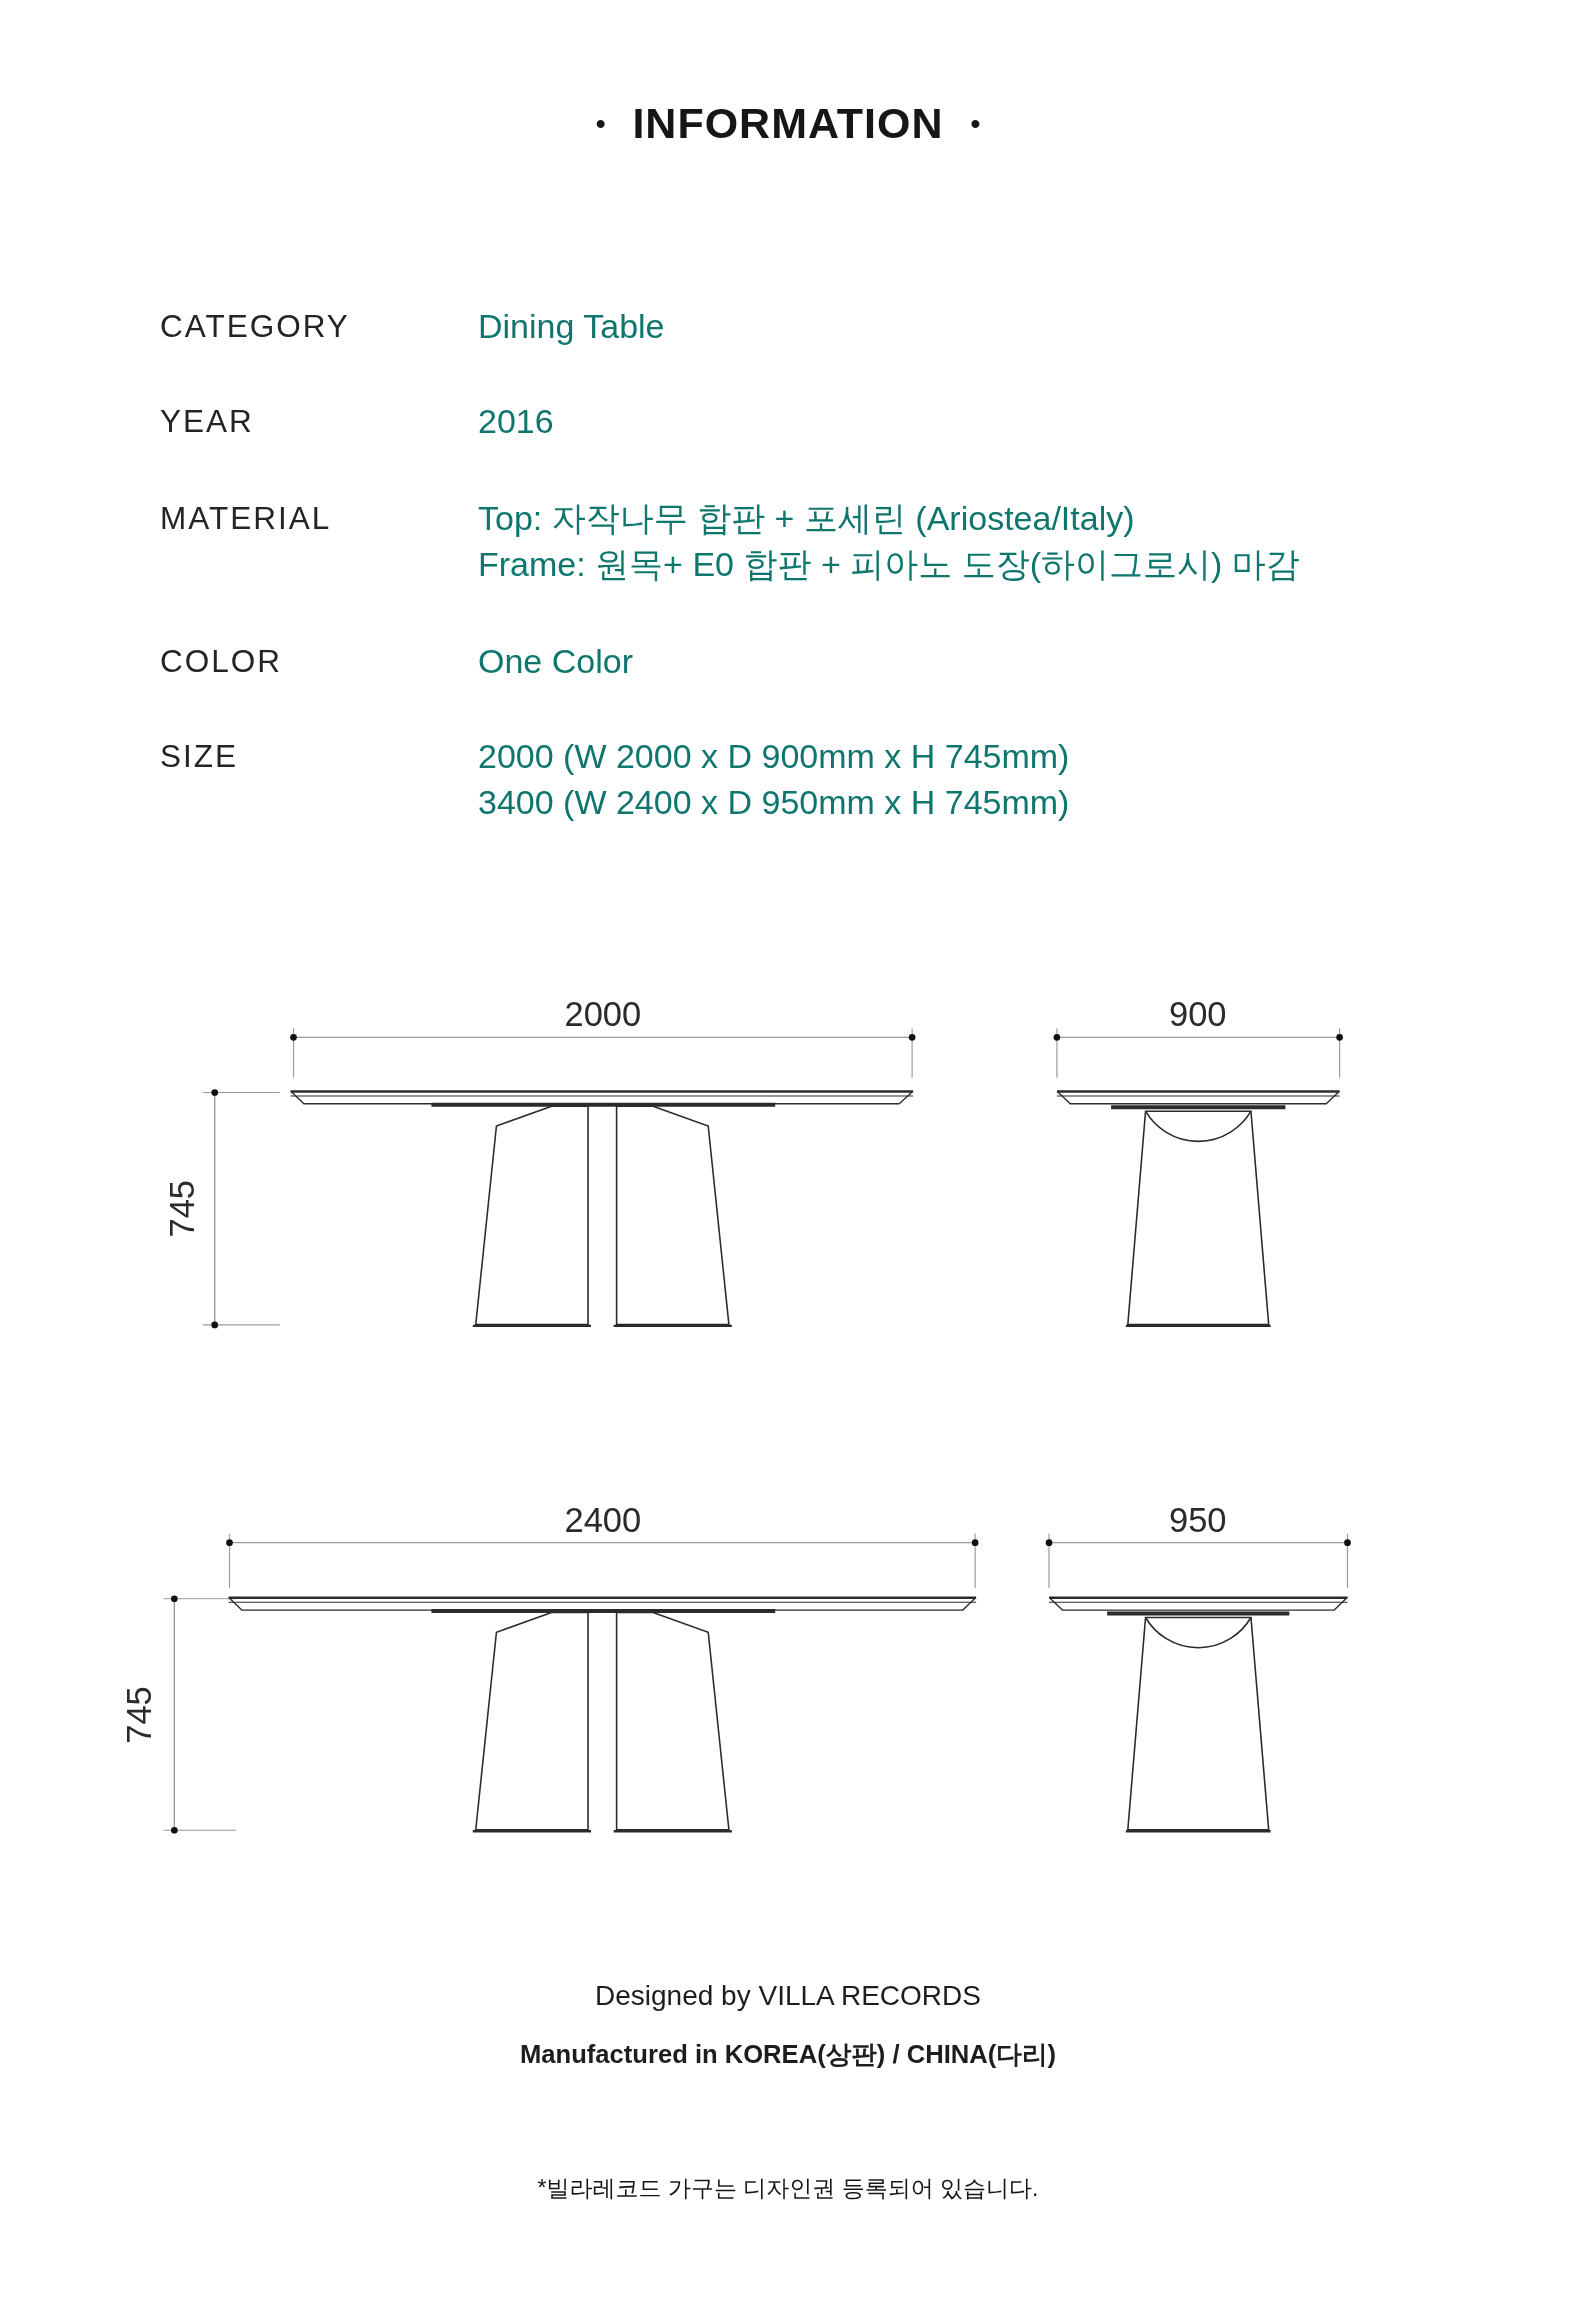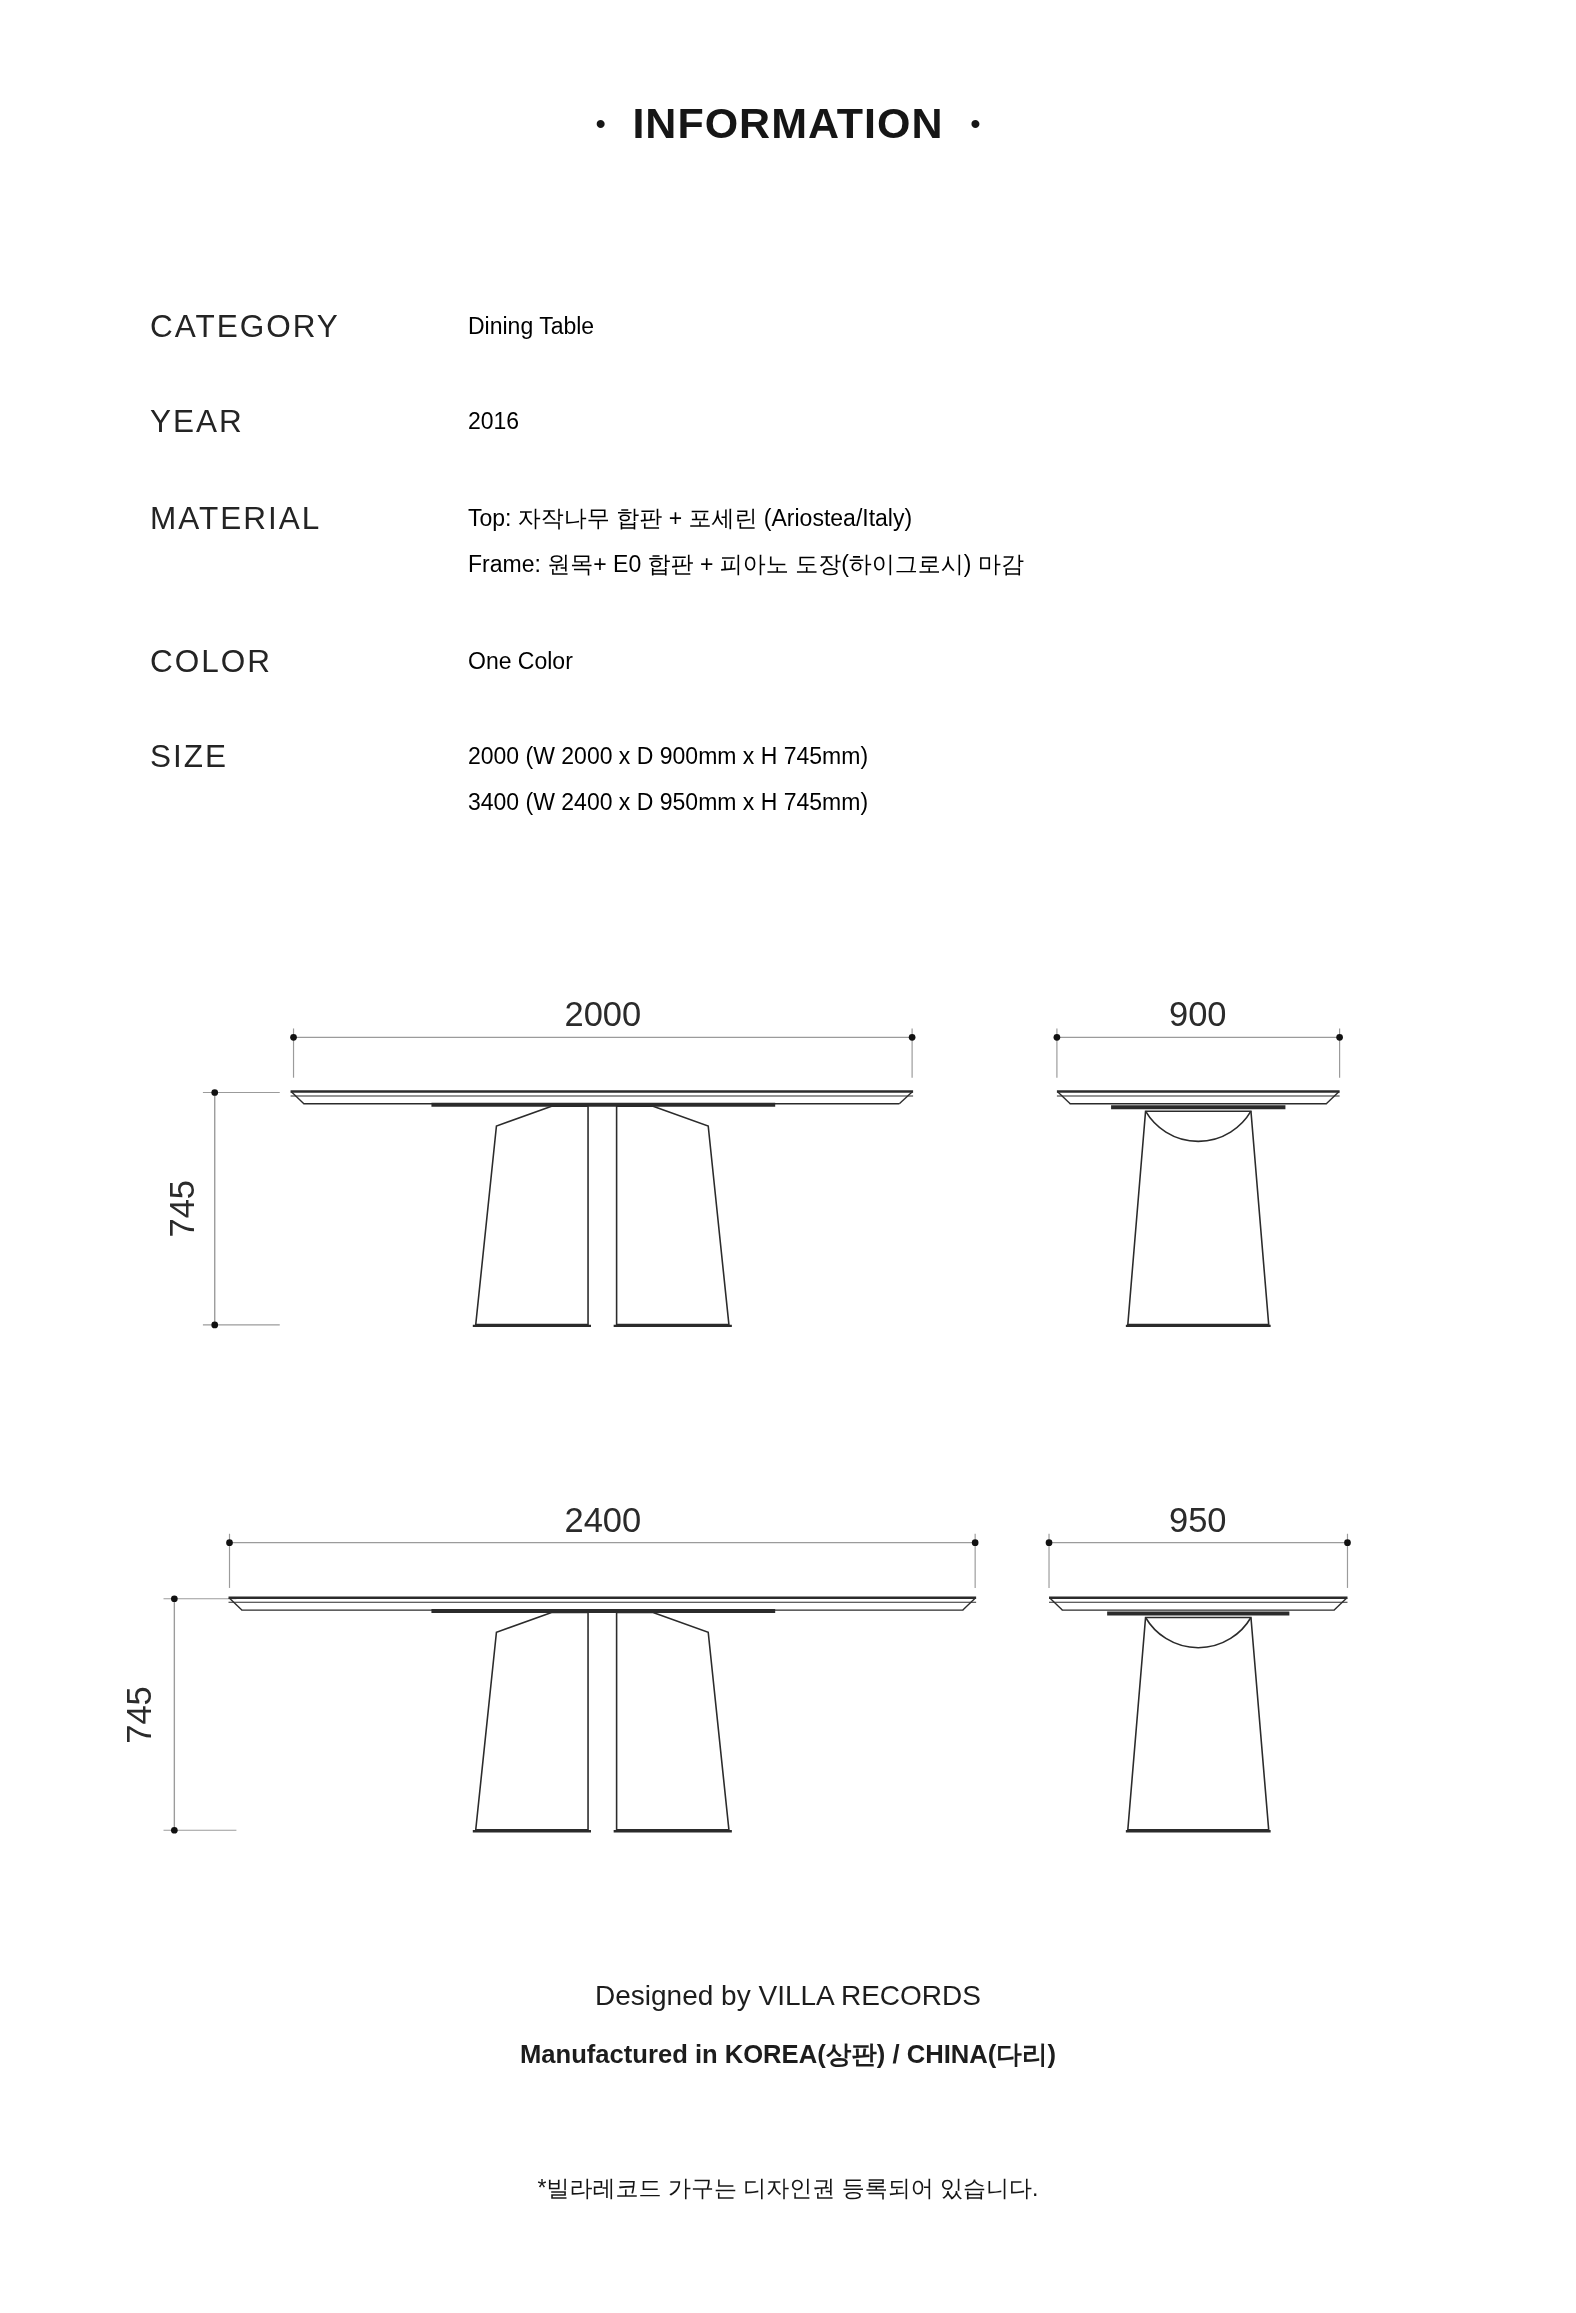--- a/index.html
+++ b/index.html
@@ -15,31 +15,31 @@
   .title{
     position:absolute;top:99px;left:0;width:100%;
     display:flex;align-items:center;justify-content:center;gap:26.6px;
   }
   .title h1{
     margin:0;font-size:43px;font-weight:700;letter-spacing:1px;color:#161616;
   }
   .title .bullet{font-size:29.6px;line-height:29.6px;color:#161616;}
   
   .specs{
-    position:absolute;left:150px;top:303px;width:1261px;
+    position:absolute;left:160px;top:303px;width:1261px;
   }
   .spec-row{display:flex;margin-bottom:49px;}
   .spec-row.last{margin-bottom:4px;}
   .spec-row.gap52{margin-bottom:51px;}
   .spec-row.gap48{}
   .spec-label{
     width:318px;flex:0 0 318px;
     font-size:31.5px;letter-spacing:2px;line-height:46px;color:#242424;
   }
-  .spec-value{font-size:23px;line-height:46px;color:#000000;}
+  .spec-value{font-size:34px;line-height:46px;color:#0f766e;}
   
   .drawings{position:absolute;left:0;top:0;width:1576px;height:2314px;}
   .drawings text{
     font-family:"Liberation Sans", sans-serif;
     font-size:35px;fill:#2b2b2b;
   }
   
   .footer-line{
     position:absolute;left:0;width:100%;text-align:center;color:#1d1d1d;
   }

